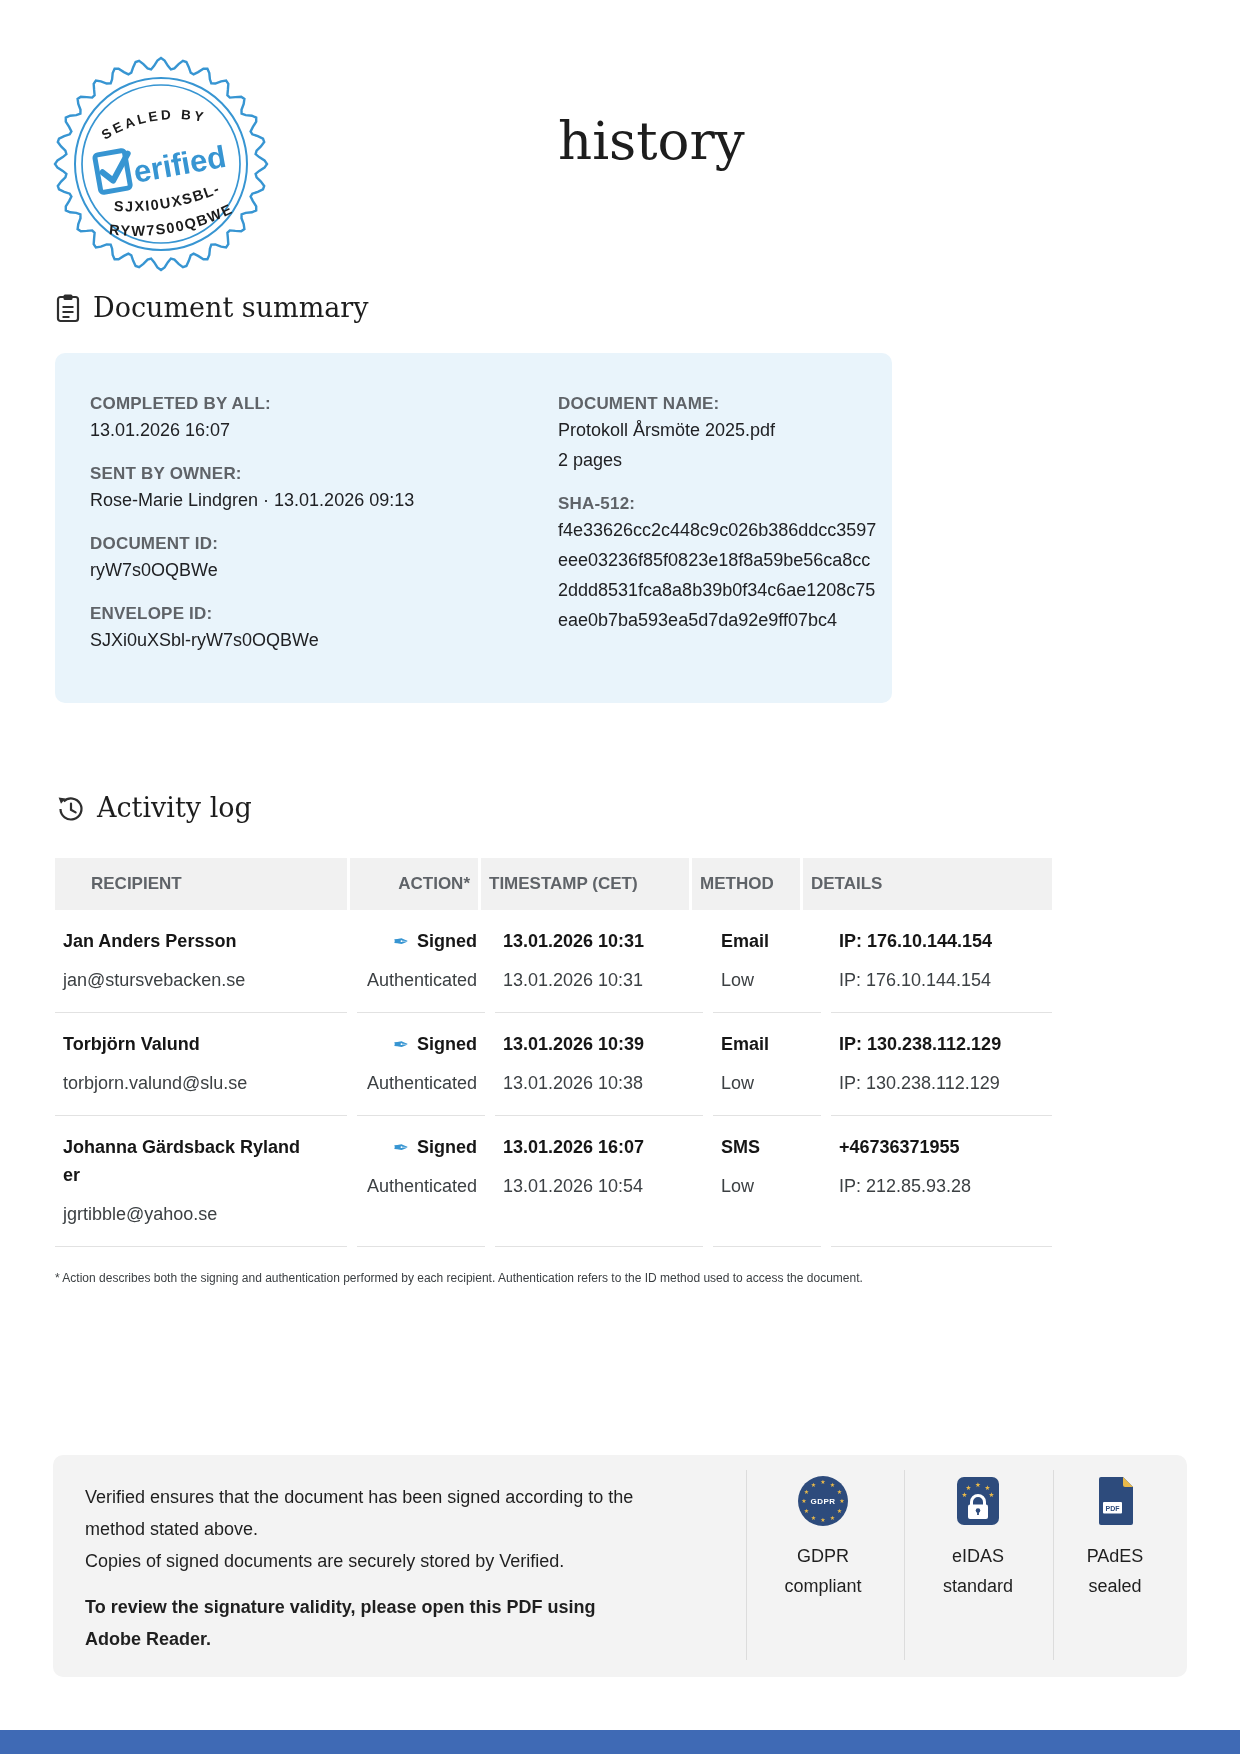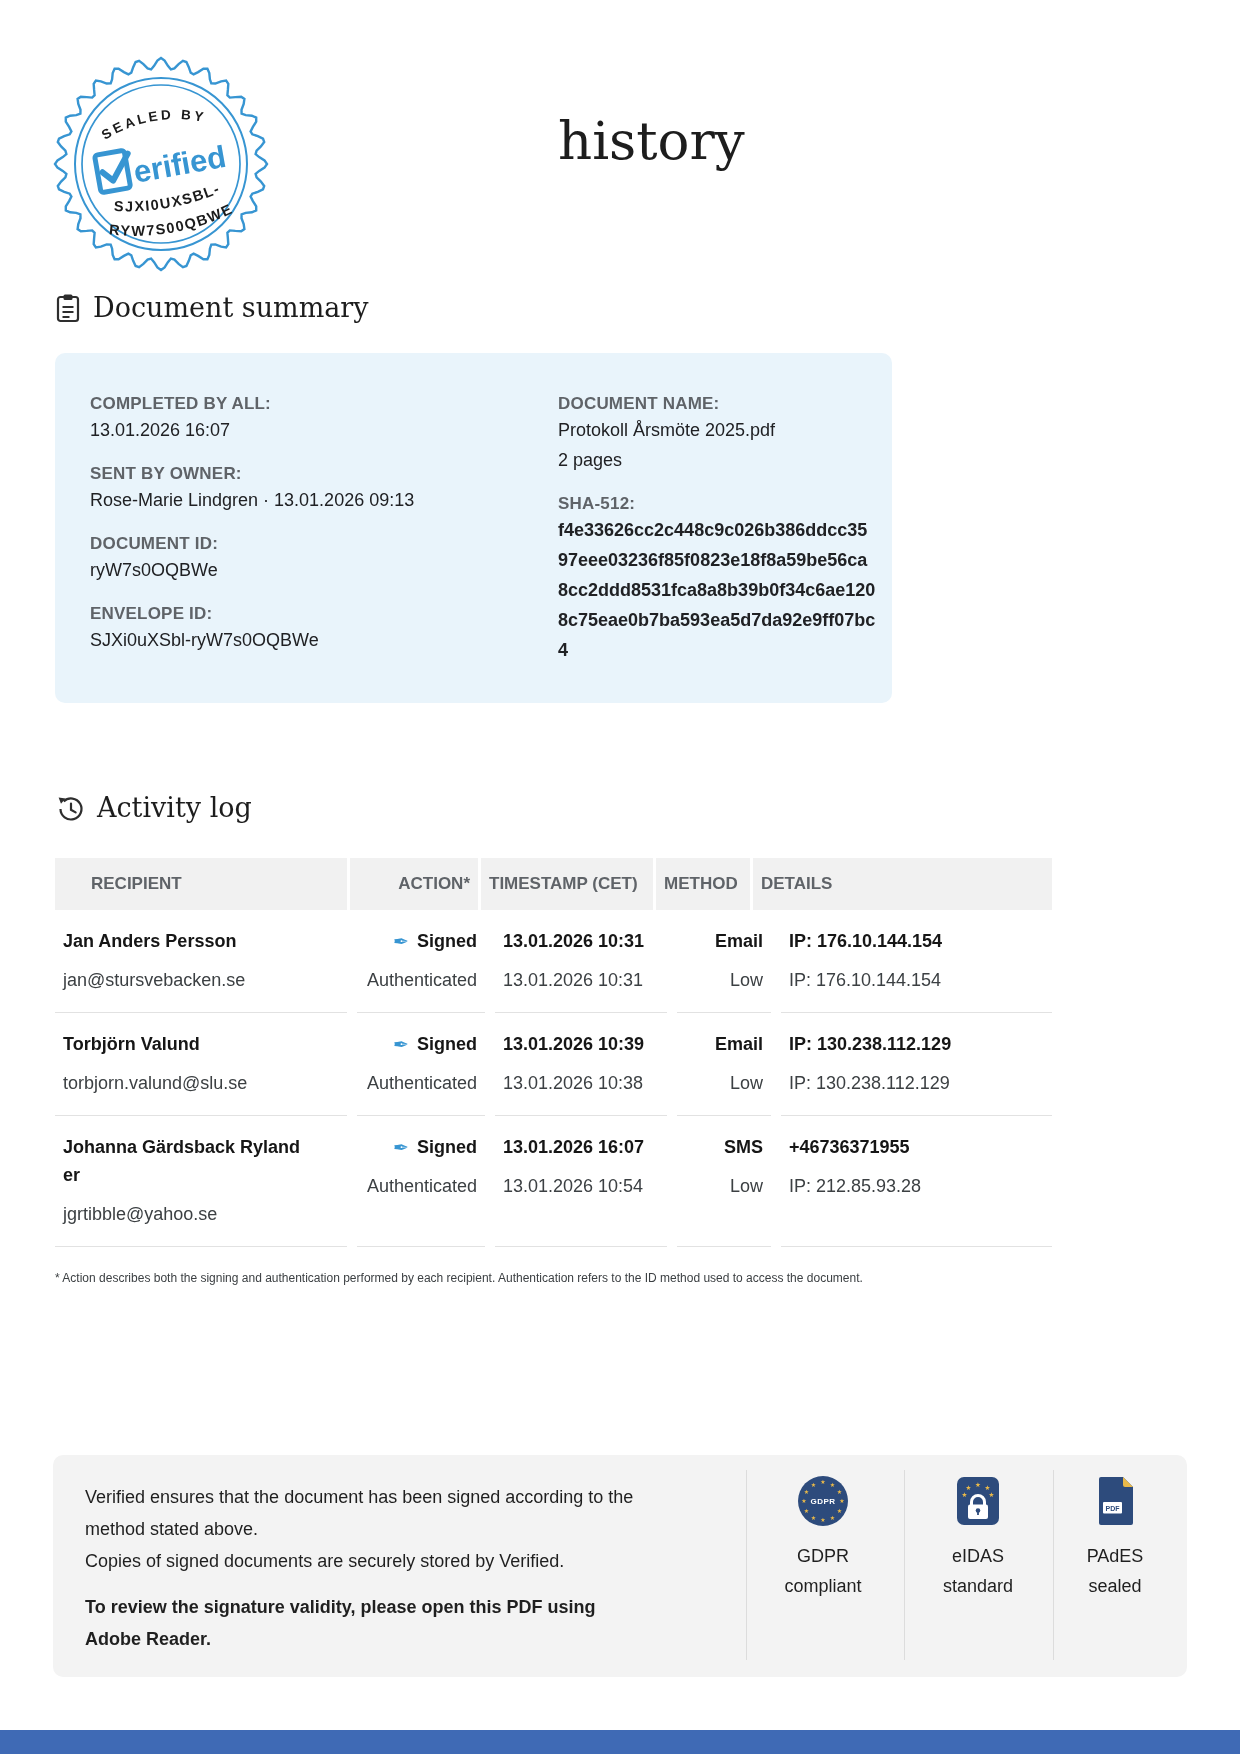--- a/index.html
+++ b/index.html
@@ -29,31 +29,31 @@
 
   
   .summary-box{position:absolute;left:55px;top:353px;width:837px;height:350px;
                background:var(--summary-bg);border-radius:10px;display:flex;
                padding:40px 15px 0 35px;box-sizing:border-box;}
   .col-left{width:468px;flex:none;}
   .col-right{flex:1;}
   .field{margin-bottom:18px;}
   .field .label{font-size:17px;font-weight:bold;color:#5f6368;line-height:22px;letter-spacing:.2px;}
   .field .value{font-size:18px;color:#202124;line-height:30px;}
-  .hash{word-break:break-all;max-width:472px;font-weight:bold;}
+  .hash{word-break:break-all;max-width:472px;}
 
   
   .table{position:absolute;left:55px;top:858px;width:997px;}
   .thead{display:flex;gap:3px;height:52px;}
   .th{background:var(--table-header-bg);display:flex;align-items:center;font-size:17px;
       font-weight:bold;color:#5f6368;padding:0 8px;box-sizing:border-box;}
   .c-rec{width:292px;flex:none;padding-left:36px;}
   .c-act{width:128px;flex:none;justify-content:flex-end;text-align:right;}
-  .c-ts{width:172px;flex:none;}
-  .c-met{width:94px;flex:none;text-align:right;}
+  .c-ts{width:208px;flex:none;}
+  .c-met{width:108px;flex:none;}
   .c-det{flex:1;}
   .trow{display:flex;gap:10px;}
   .td{padding:17px 8px 18px;box-sizing:border-box;border-bottom:1px solid #e2e2e2;}
   .l1{font-weight:bold;color:#161616;font-size:18px;line-height:28px;margin-bottom:11px;}
   .l2{font-size:18px;color:#3c4043;line-height:28px;}
   .c-rec .l1{word-break:break-all;max-width:242px;}
   .pen{color:var(--seal-blue);font-family:"DejaVu Sans",sans-serif;font-size:19px;
        font-weight:normal;margin-right:8px;vertical-align:-1px;}
   .footnote{position:absolute;left:55px;top:1262px;width:1000px;font-size:12px;
             line-height:32px;color:#3c4043;}

